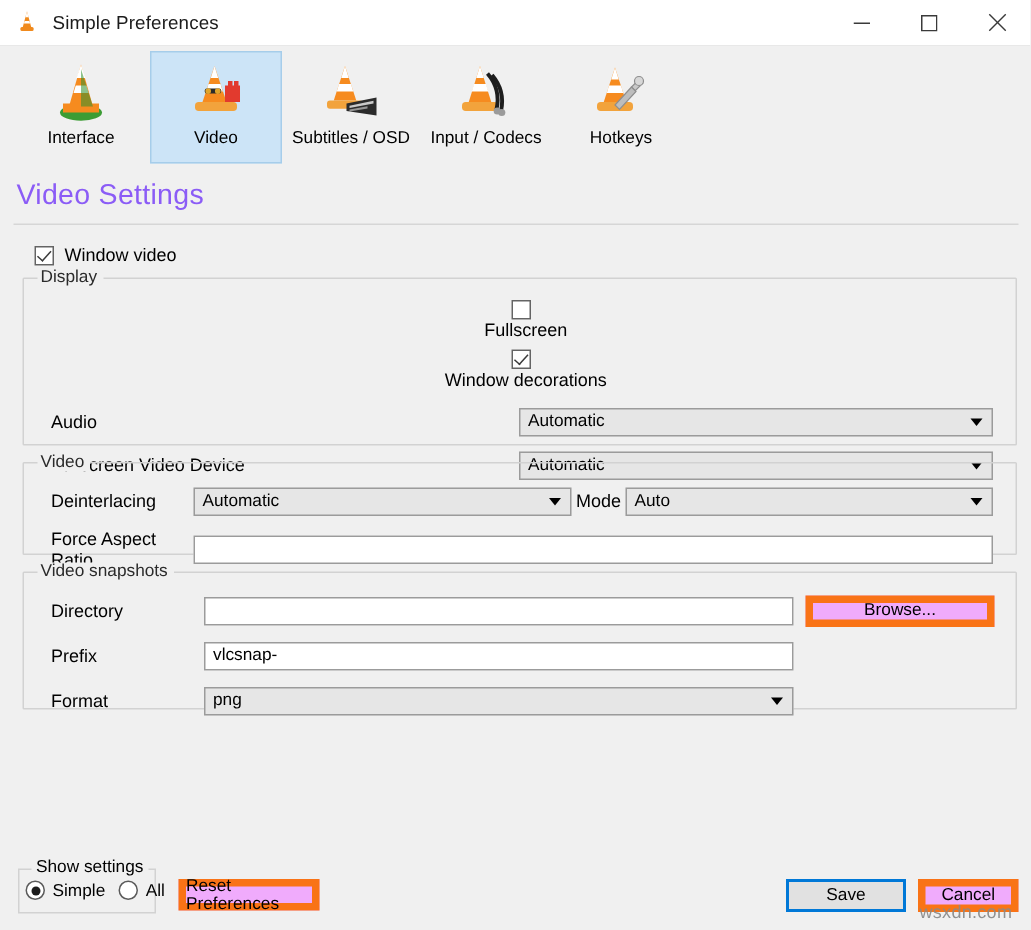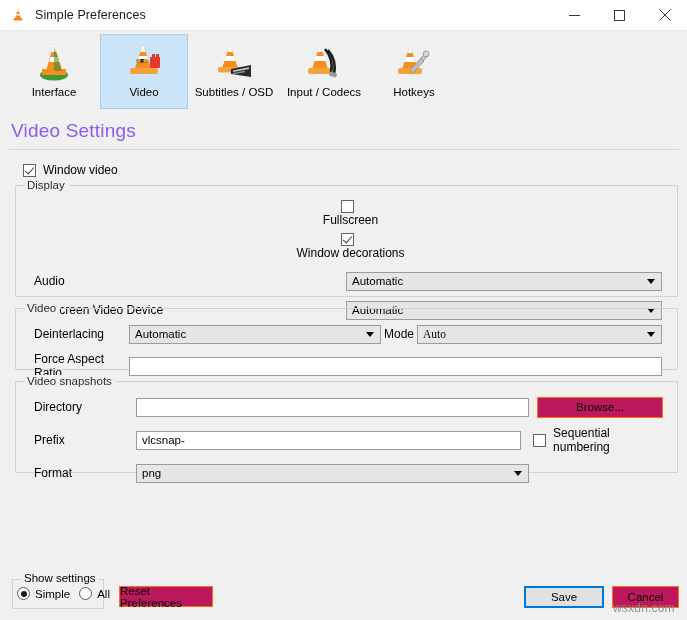--- a/index.html
+++ b/index.html
@@ -210,22 +210,22 @@
     display: flex;
     align-items: center;
     font-size: 11.5px;
     padding-left: 5px;
     color: #000;
   }
 
   
   .pbtn {
     height: 21px;
-    background: #be185d;
-    border: 1px solid #f97316;
+    background: #f0abfc;
+    border: 5px solid #f97316;
     box-sizing: border-box;
     display: flex;
     align-items: center;
     justify-content: center;
     font-size: 11.5px;
     color: #000;
   }
   .pbtn.default {
     border: 2px solid #0078d7;
     background: #e1e1e1;
@@ -453,21 +453,21 @@
   <div class="group" style="height:62px;">
     <div class="group-title">Video</div>
 
     <div class="row" style="margin-left:8px;margin-bottom:7px;">
       <span class="row-label" style="width:95px;">Deinterlacing</span>
       <span class="combo" style="width:252px;">
         <span>Automatic</span>
         <span class="arrow"></span>
       </span>
       <span class="row-label" style="width:36px;text-align:center;">Mode</span>
-      <span class="combo" style="width:245px;font-family:Liberation Serif, serif;">
+      <span class="combo" style="width:245px;">
         <span>Auto</span>
         <span class="arrow"></span>
       </span>
     </div>
 
     <div class="row" style="margin-left:8px;">
       <span class="row-label" style="width:95px;">Force Aspect Ratio</span>
       <span class="tinput" style="width:533px;"></span>
     </div>
   </div>
@@ -477,24 +477,20 @@
 
     <div class="row" style="margin-left:8px;margin-bottom:8px;">
       <span class="row-label" style="width:102px;">Directory</span>
       <span class="tinput" style="width:393px;"></span>
       <span class="pbtn" style="width:126px;margin-left:8px;">Browse...</span>
     </div>
 
     <div class="row" style="margin-left:8px;margin-bottom:8px;">
       <span class="row-label" style="width:102px;">Prefix</span>
       <span class="tinput" style="width:393px;">vlcsnap-</span>
-      <span style="display:flex;align-items:center;margin-left:12px;">
-        <span class="cb"></span>
-        <span class="cb-label">Sequential numbering</span>
-      </span>
     </div>
 
     <div class="row" style="margin-left:8px;">
       <span class="row-label" style="width:102px;">Format</span>
       <span class="combo" style="width:393px;">
         <span>png</span>
         <span class="arrow"></span>
       </span>
     </div>
   </div>

